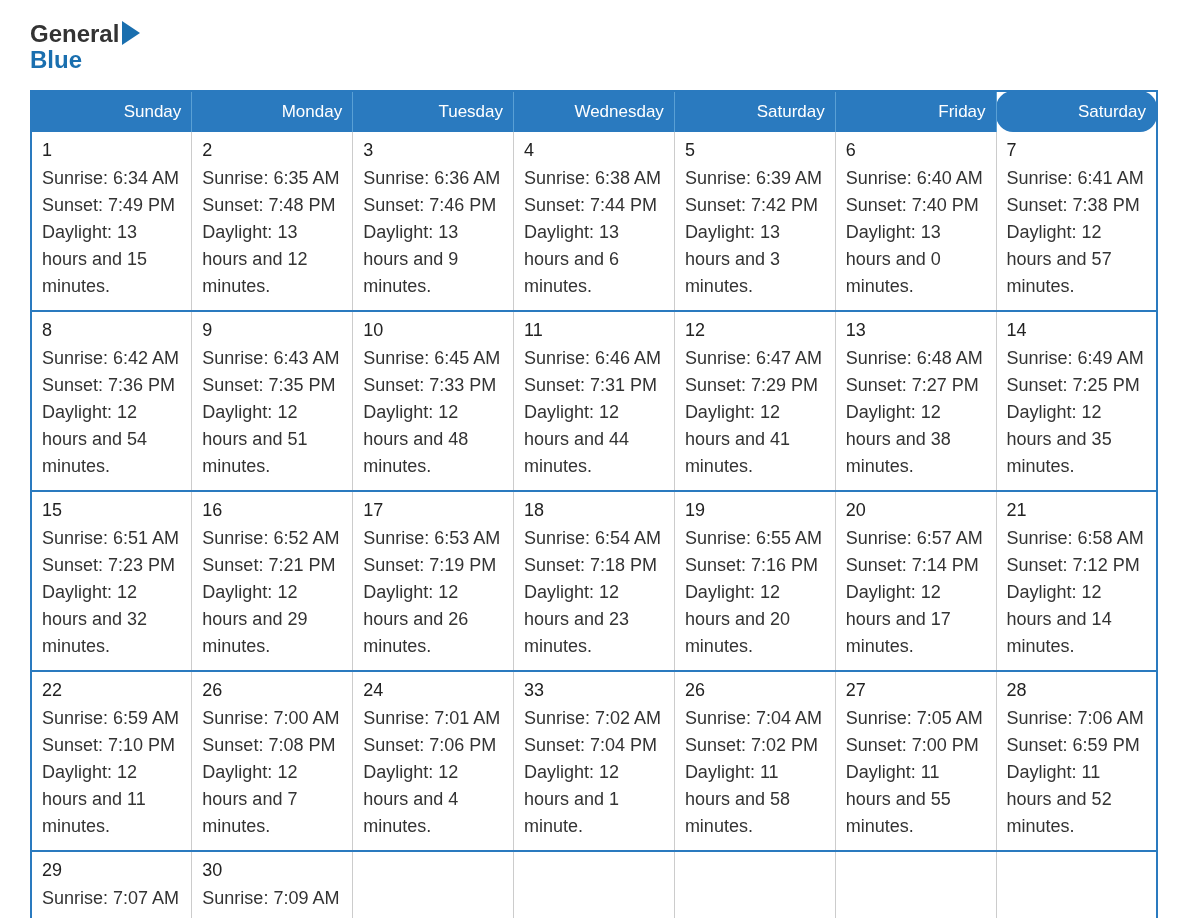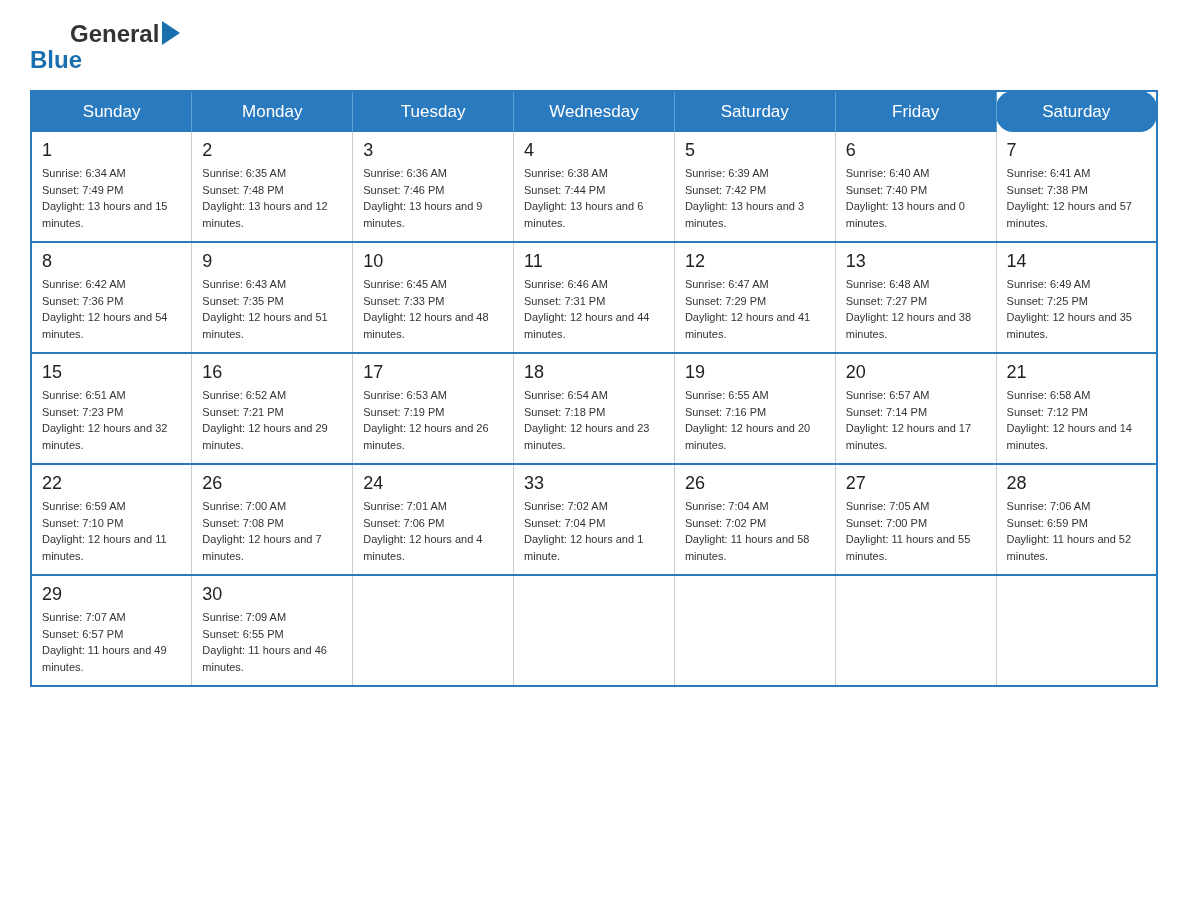--- a/index.html
+++ b/index.html
@@ -33,22 +33,22 @@
     .calendar-table {
       width: 100%;
       border-collapse: collapse;
       border: 2px solid #2a7abf;
     }
     .calendar-table thead tr th {
       background-color: #2a7abf;
       color: #fff;
       font-size: 17px;
       font-weight: normal;
-      padding: 10px 27px;
-      text-align: center;
+      padding: 10px 10px;
+      text-align: right;
       border-right: 1px solid #5aa0d5;
     }
     .calendar-table thead tr th:last-child {
       border-right: none;
       border-radius: 17px;
     }
     .calendar-table tbody tr td {
       vertical-align: top;
       padding: 8px 10px 10px 10px;
       border-right: 1px solid #ccc;
@@ -64,36 +64,35 @@
       border-bottom: none;
     }
     .day-number {
       font-size: 18px;
       color: #222;
       font-weight: normal;
       margin-bottom: 4px;
       display: block;
     }
     .day-info {
-      font-size: 11px;
+      font-size: 18px;
       color: #333;
       line-height: 1.5;
     }
     .empty-cell {
       background: #fff;
     }
     .logo-wrapper {
       display: flex;
       flex-direction: column;
       align-items: flex-start;
     }
     .logo-row {
       display: flex;
       align-items: center;
-      margin-left: 40px;
     }
     .logo-general {
       font-size: 24px;
       font-weight: bold;
       color: #333;
     }
     .logo-arrow {
       display: inline-block;
       width: 0;
       height: 0;

